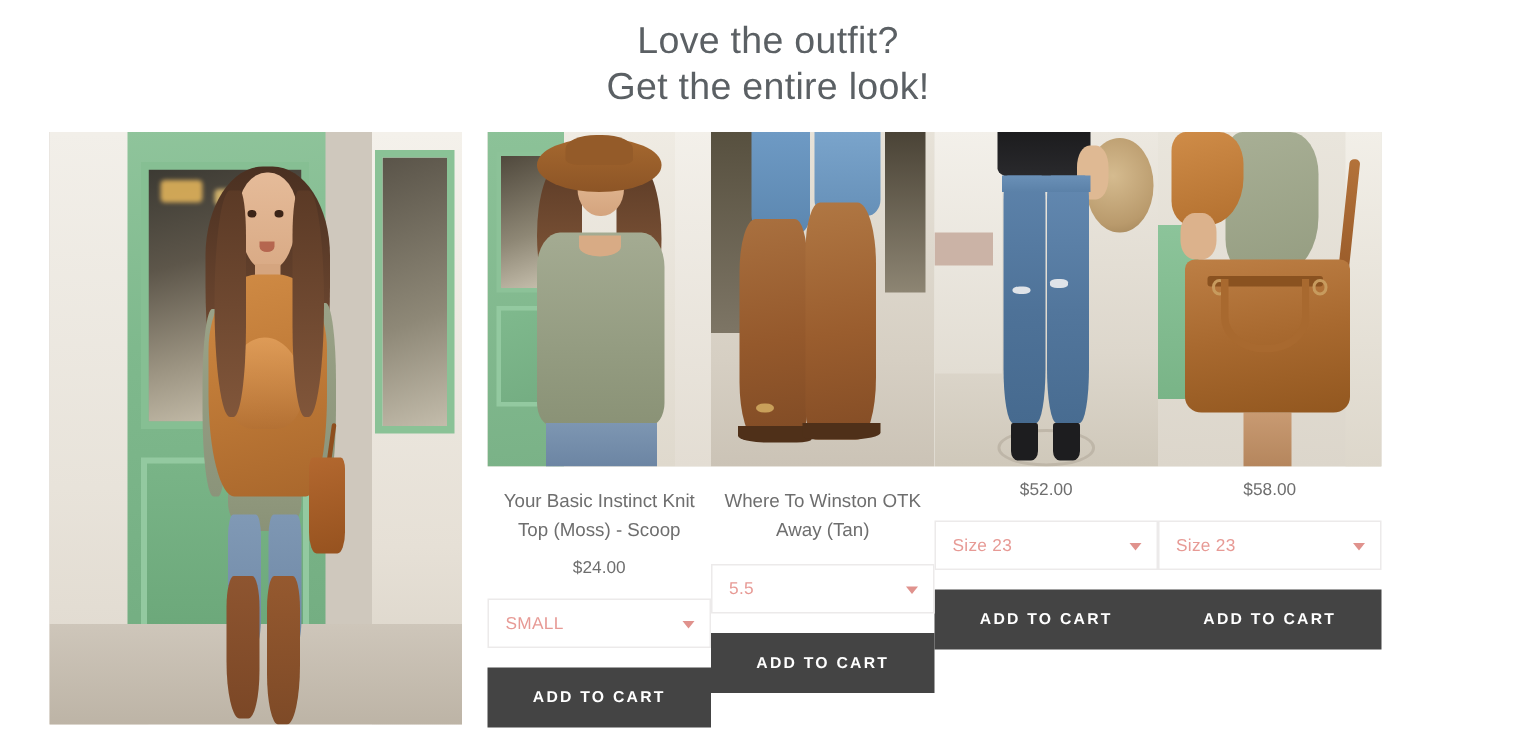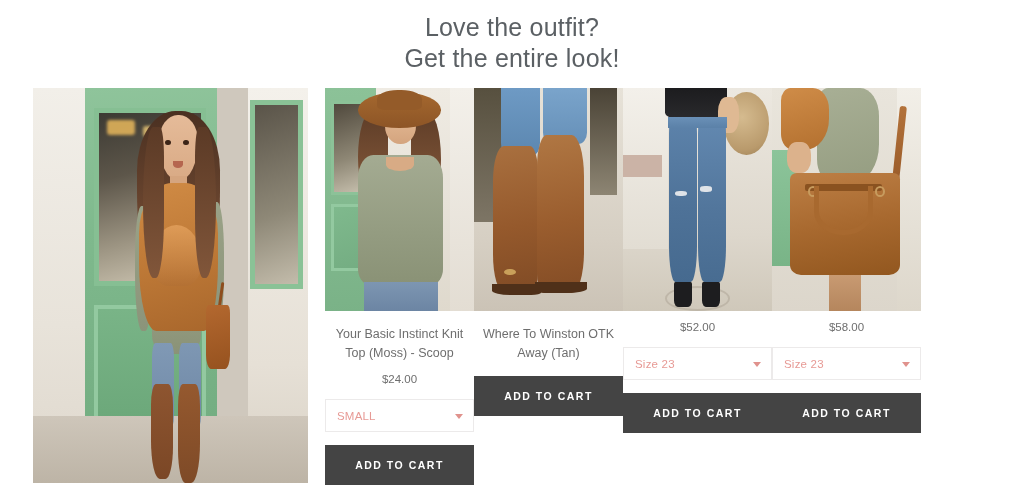--- a/index.html
+++ b/index.html
@@ -580,20 +580,24 @@
         <div class="p2-bg-dark2"></div>
         <div class="p2-jeans-l"></div>
         <div class="p2-jeans-r"></div>
         <div class="p2-boot-l"></div>
         <div class="p2-boot-r"></div>
         <div class="p2-boot-l-sole"></div>
         <div class="p2-boot-r-sole"></div>
         <div class="p2-buckle"></div>
       </div>
       <div class="card-title">Where To Winston OTK Away (Tan)</div>
+      <div class="card-select">
+        <span class="card-select-value">5.5</span>
+        <span class="card-select-arrow"></span>
+      </div>
       <button class="card-btn">ADD TO CART</button>
     </div>
 
     <div class="card">
       <div class="card-img">
         <div class="p3-bg"></div>
         <div class="p3-wall"></div>
         <div class="p3-circle"></div>
         <div class="p3-pink"></div>
         <div class="p3-blacktop"></div>

